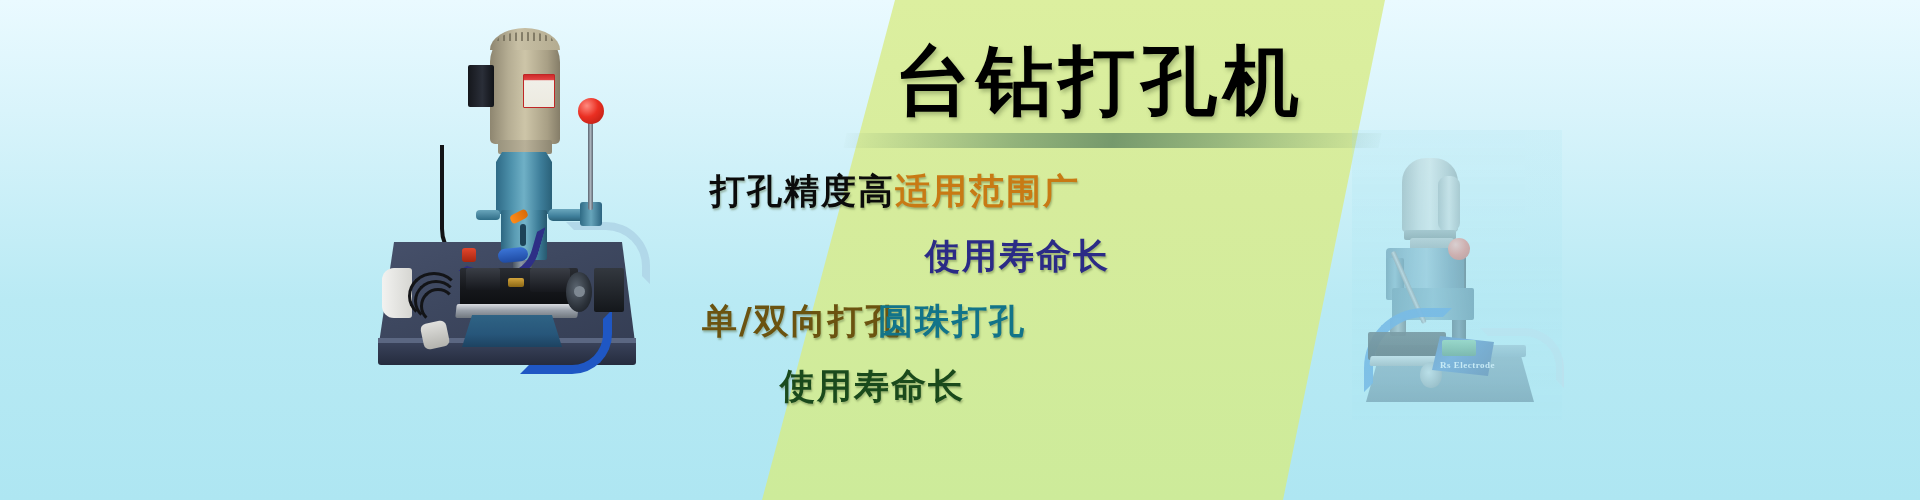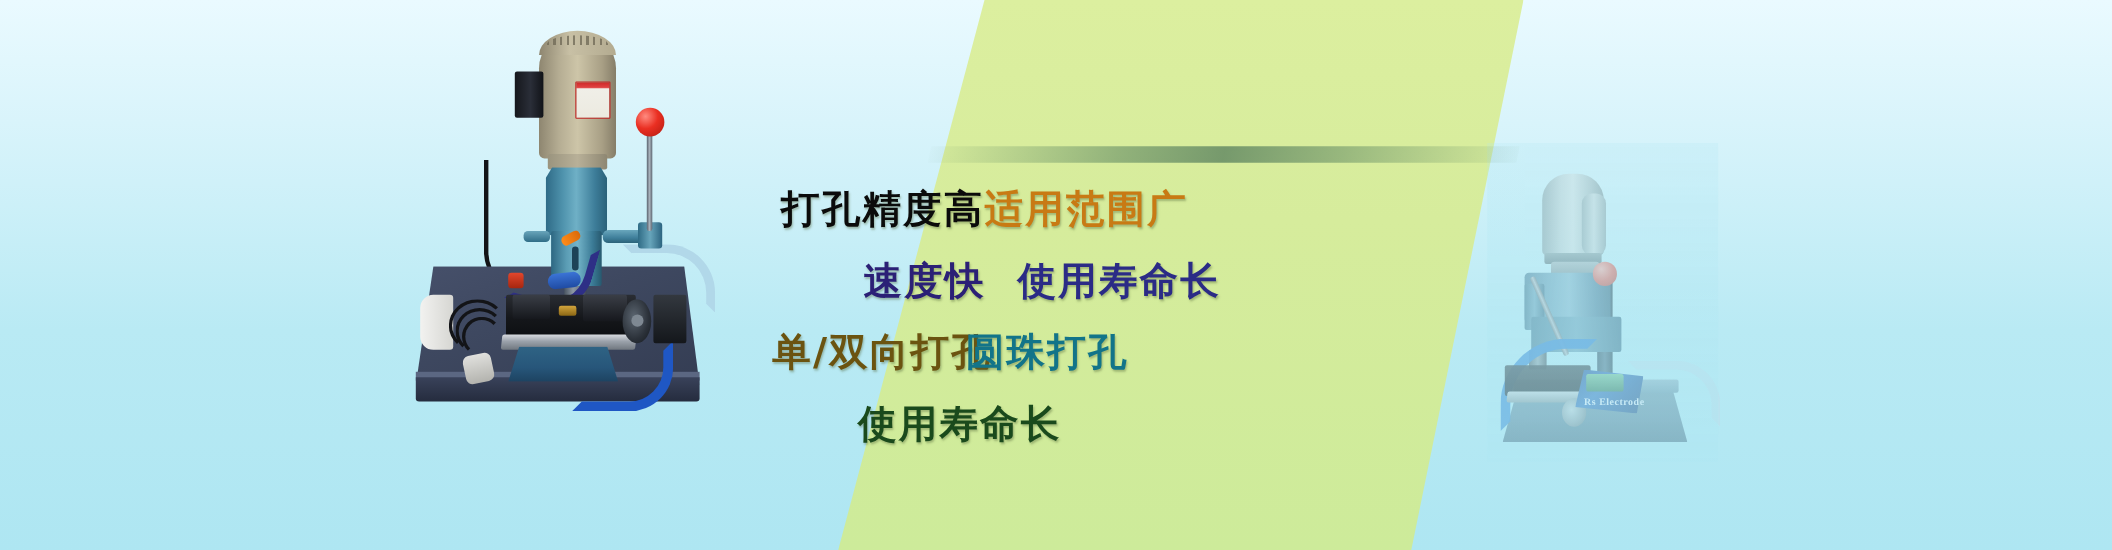--- a/index.html
+++ b/index.html
@@ -568,32 +568,32 @@
     <div class="mr-slide"></div>
     <div class="mr-wheel"></div>
 
     <div class="mr-box"></div>
     <div class="mr-box-img"></div>
     <div class="mr-box-text">Rs Electrode</div>
 
     <div class="mr-veil"></div>
   </div>
 
+  <div class="title">台钻打孔机</div>
 
   <div class="divider"></div>
 
   <div class="features">
 
     <div class="feat-row r1">
       <span class="feat-item b" style="color: rgb(200, 122, 20);">适用范围广</span>
       <span class="feat-item a" style="color: rgb(11, 11, 11);">打孔精度高</span>
     </div>
 
     <div class="feat-row r2">
-      <span class="feat-item a" style="color: rgb(43, 32, 118);">速度快</span>
       <span class="feat-item b" style="color: rgb(43, 43, 134);">使用寿命长</span>
     </div>
 
     <div class="feat-row r3">
       <span class="feat-item a" style="color: rgb(107, 83, 16);">单/双向打孔</span>
       <span class="feat-item b" style="color: rgb(18, 116, 137);">圆珠打孔</span>
     </div>
 
     <div class="feat-row r4">
       <span class="feat-item a" style="color: rgb(26, 74, 28);">使用寿命长</span>

